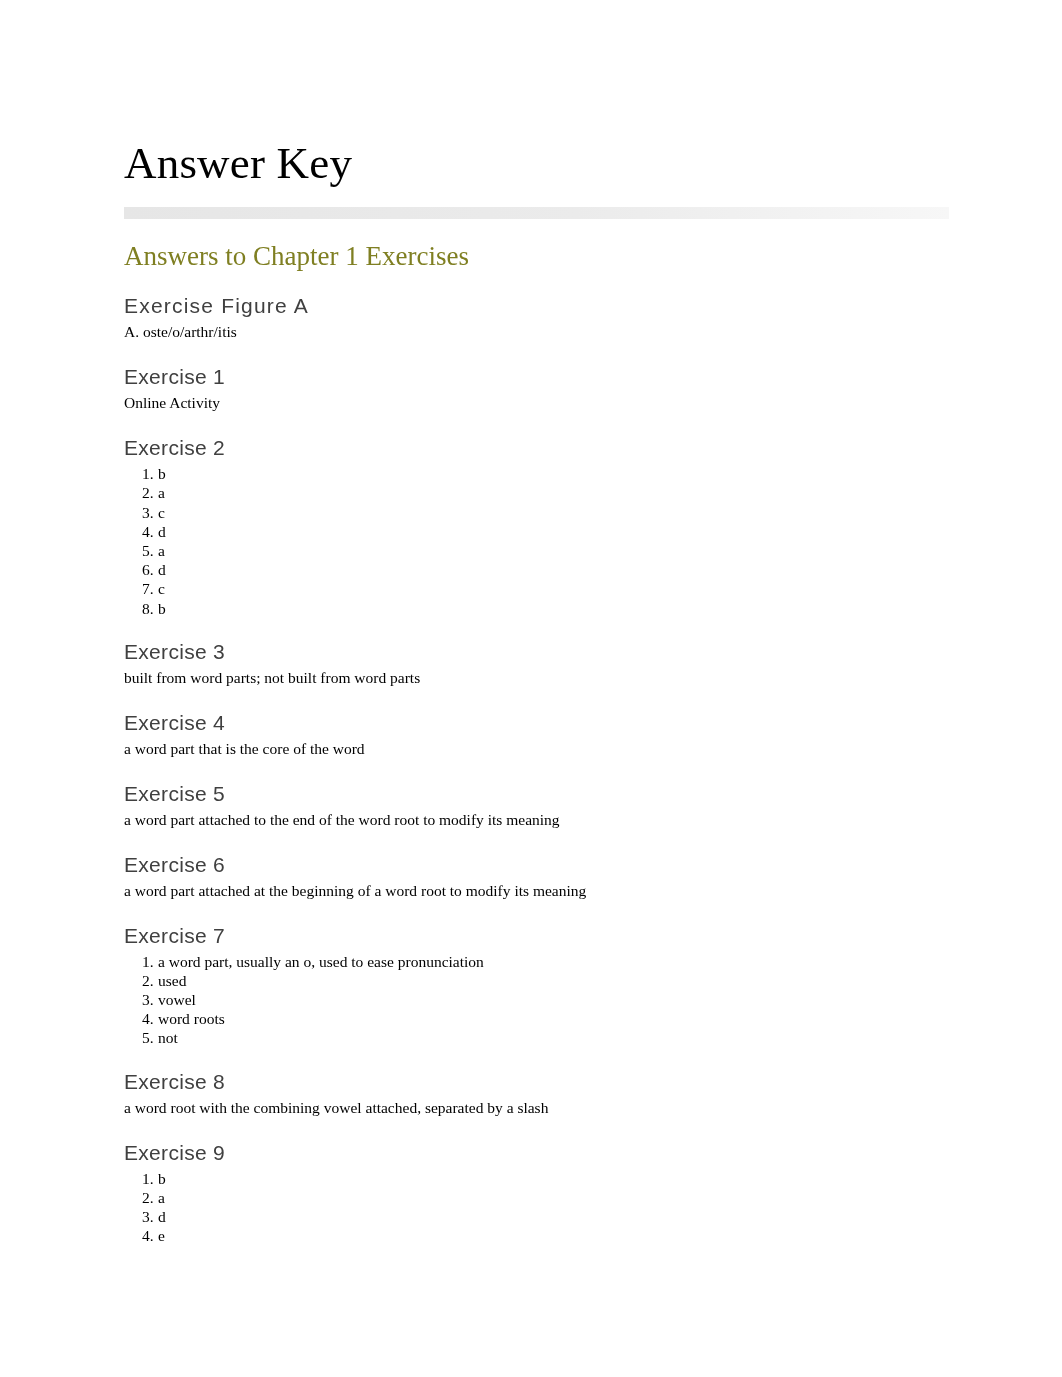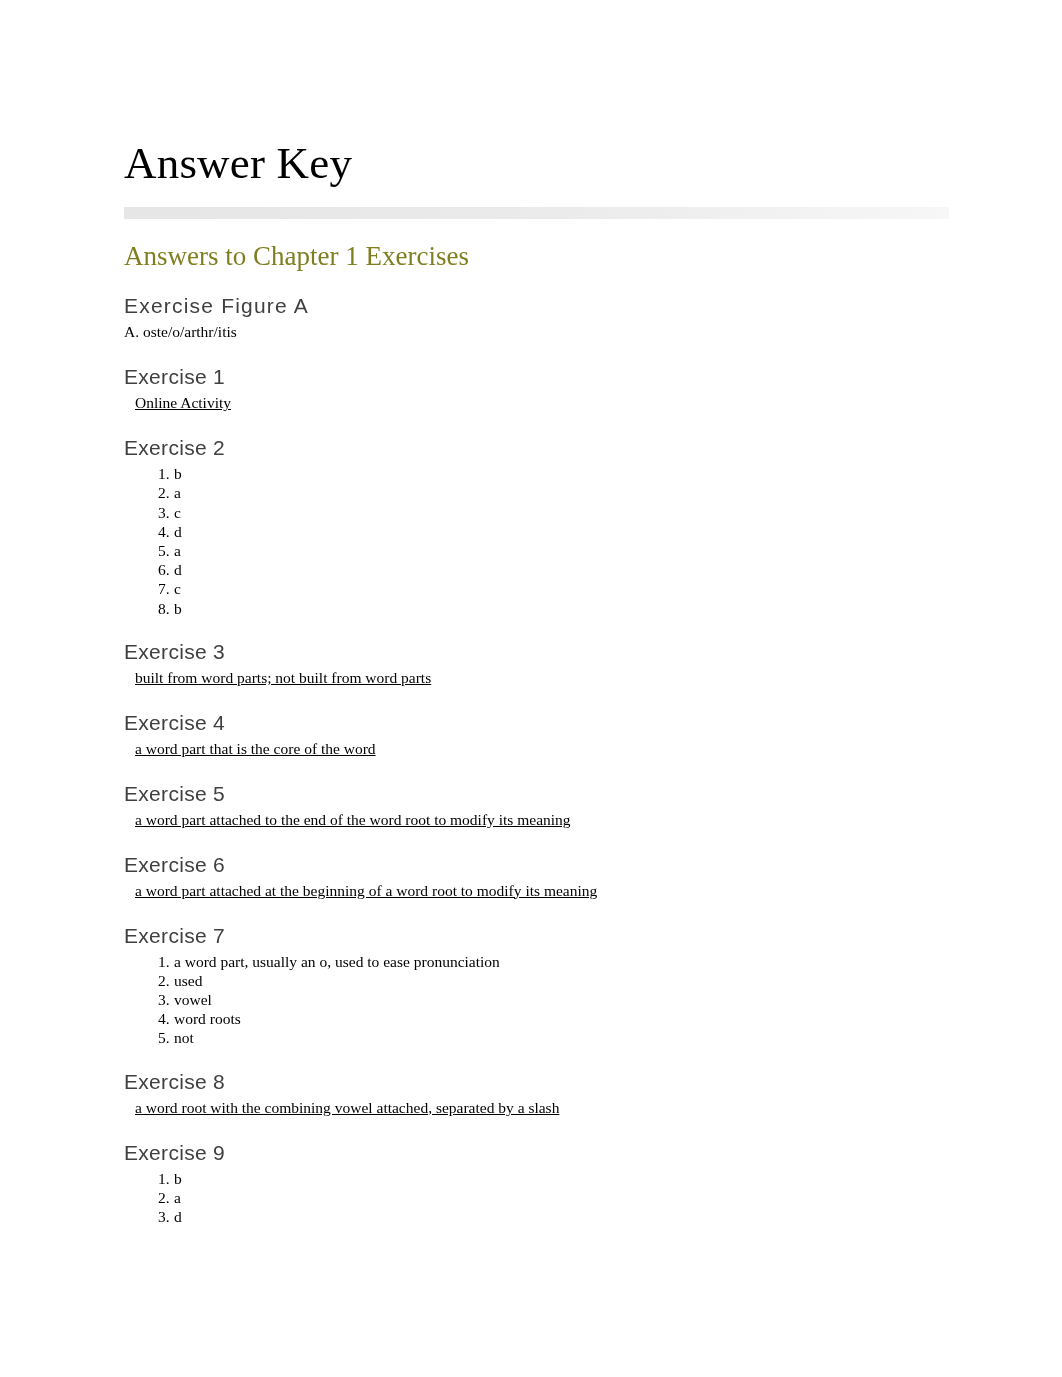--- a/index.html
+++ b/index.html
@@ -61,33 +61,31 @@
   .plain-line {
     font-family: "Liberation Serif", serif;
     font-size: 15.5px;
     margin: 4px 0 0 0;
     line-height: 1.35;
   }
   .indent-1 {
     margin-left: 0px;
   }
   .indent-2 {
-    margin-left: 11px;
-    text-decoration: underline;
   }
   .num-list {
     margin: 3px 0 0 0;
     padding: 0;
     list-style: none;
   }
   .num-list li {
     font-family: "Liberation Serif", serif;
     font-size: 15.5px;
     line-height: 1.24;
-    margin-left: 34px;
+    margin-left: 18px;
     padding: 0;
   }
   .num-list li .num {
     display: inline-block;
     min-width: 16px;
   }
   .block {
     margin-bottom: 2px;
   }
 </style>
@@ -150,17 +148,18 @@
         <div class="block">
           <div class="exercise-heading tight">Exercise 8</div>
           <div class="plain-line indent-2">a word root with the combining vowel attached, separated by a slash</div>
         </div>
         <div class="block">
           <div class="exercise-heading tight">Exercise 9</div>
           <ul class="num-list">
             <li><span class="num">1.</span><span>b</span></li>
             <li><span class="num">2.</span><span>a</span></li>
             <li><span class="num">3.</span><span>d</span></li>
+            <li><span class="num">4.</span><span>e</span></li>
           </ul>
         </div>
       </div>
   </div>
 </div>
 
 </body></html>

